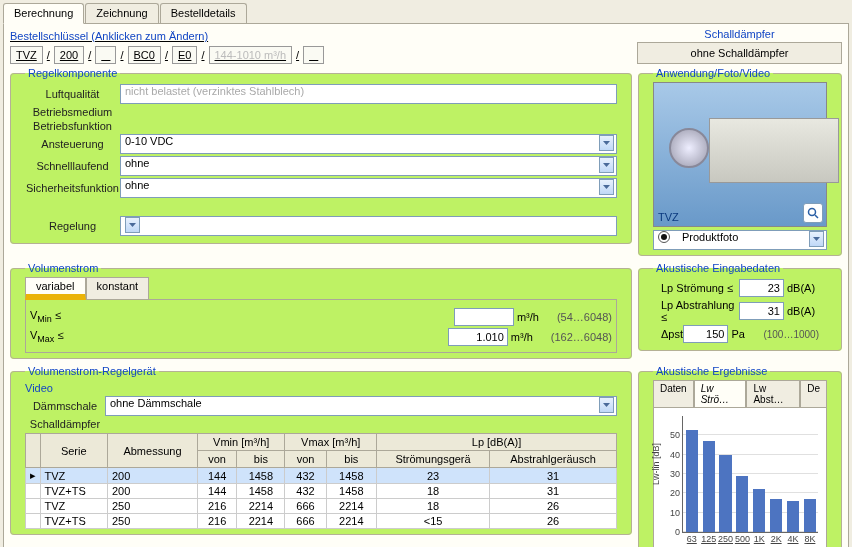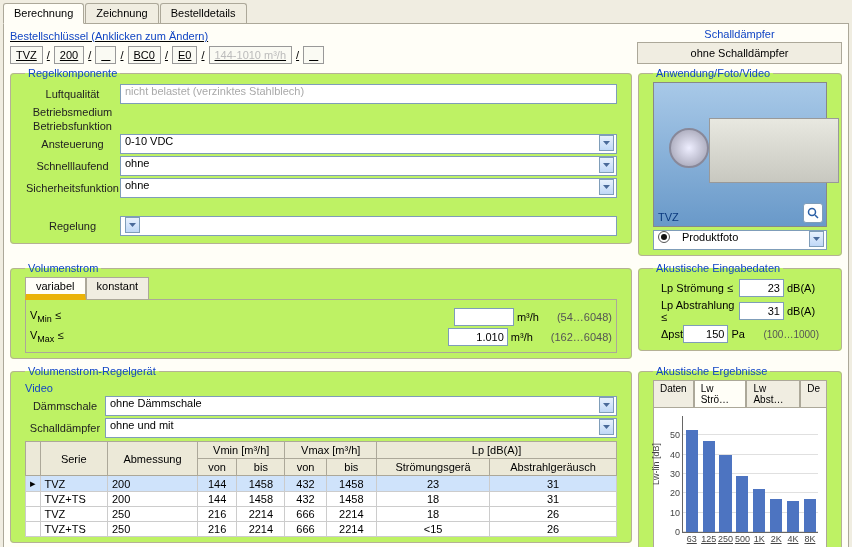--- a/index.html
+++ b/index.html
@@ -58,21 +58,21 @@
 .ak-unit { width: 35px; padding-left: 3px; }
 .ak-range { color: #555; font-size: 10px; }
 .tbl { width: 100%; border-collapse: collapse; margin-top: 3px; }
 .tbl th { background: #ece9d8; border: 1px solid #aca899; padding: 2px 4px; font-weight: normal; text-align: center; }
 .tbl td { border: 1px solid #ccc; padding: 1px 4px; text-align: center; background: #fff; }
 .tbl td.lft { text-align: left; }
 .tbl tr.selrow td { background: #cfe3fb; }
 .row-ptr { width: 12px; }
 .chart-tabs { display: flex; }
 .chart-tab { padding: 2px 6px; border: 1px solid #aca899; background: #f0ede1; border-bottom: none; font-size: 10px; cursor: pointer; }
-.chart-tab.active { background: #fffef7; border-bottom: 1px solid #fffef7; margin-bottom: -1px; }
+.chart-tab.active { background: #fffef7; border-bottom: 1px solid #fffef7; margin-bottom: -1px; font-style: italic; }
 .chart { border: 1px solid #aca899; height: 155px; position: relative; background: #fff; }
 .chart-area { position: absolute; left: 28px; top: 8px; right: 8px; bottom: 28px; border-left: 1px solid #666; border-bottom: 1px solid #666; }
 .grid-line { position: absolute; left: 0; right: 0; border-top: 1px solid #e0e0e0; }
 .ytick { position: absolute; right: 100%; margin-right: 3px; font-size: 9px; transform: translateY(50%); color: #444; }
 .bar { position: absolute; bottom: 0; background: #4d74c1; width: 9%; }
 .xtick { position: absolute; top: 100%; font-size: 9px; transform: translateX(-50%); color: #444; margin-top: 2px; text-decoration: underline; }
 .ylabel { position: absolute; left: 2px; top: 50%; transform: translateY(-50%) rotate(-90deg); transform-origin: left center; font-size: 9px; color: #444; white-space: nowrap; }
 .xlabel { position: absolute; bottom: 2px; left: 50%; transform: translateX(-50%); font-size: 11px; color: #444; }
 .filter-sub { color: #1145c4; margin: 2px 0; }
 </style>
@@ -267,28 +267,20 @@
                 <span>ohne Dämmschale</span>
                 <span class="dd-btn">
                   <svg viewBox="0 0 7 4">
                     <path d="M0 0L3.5 4L7 0Z" fill="#4a6a9a"></path>
                   </svg>
                 </span>
               </div>
             </div>
      <div class="form-row">
               <label style="width:80px">Schalldämpfer</label>
-      <div class="sel">
-                <span>ohne und mit</span>
-                <span class="dd-btn">
-                  <svg viewBox="0 0 7 4">
-                    <path d="M0 0L3.5 4L7 0Z" fill="#4a6a9a"></path>
-                  </svg>
-                </span>
-              </div>
             </div>
 
      <table class="tbl">
       <tbody>
                 <tr>
        <th rowspan="2" class="row-ptr"></th>
        <th rowspan="2">Serie</th>
        <th rowspan="2">Abmessung</th>
        <th colspan="2">Vmin [m³/h]</th>
        <th colspan="2">Vmax [m³/h]</th>

